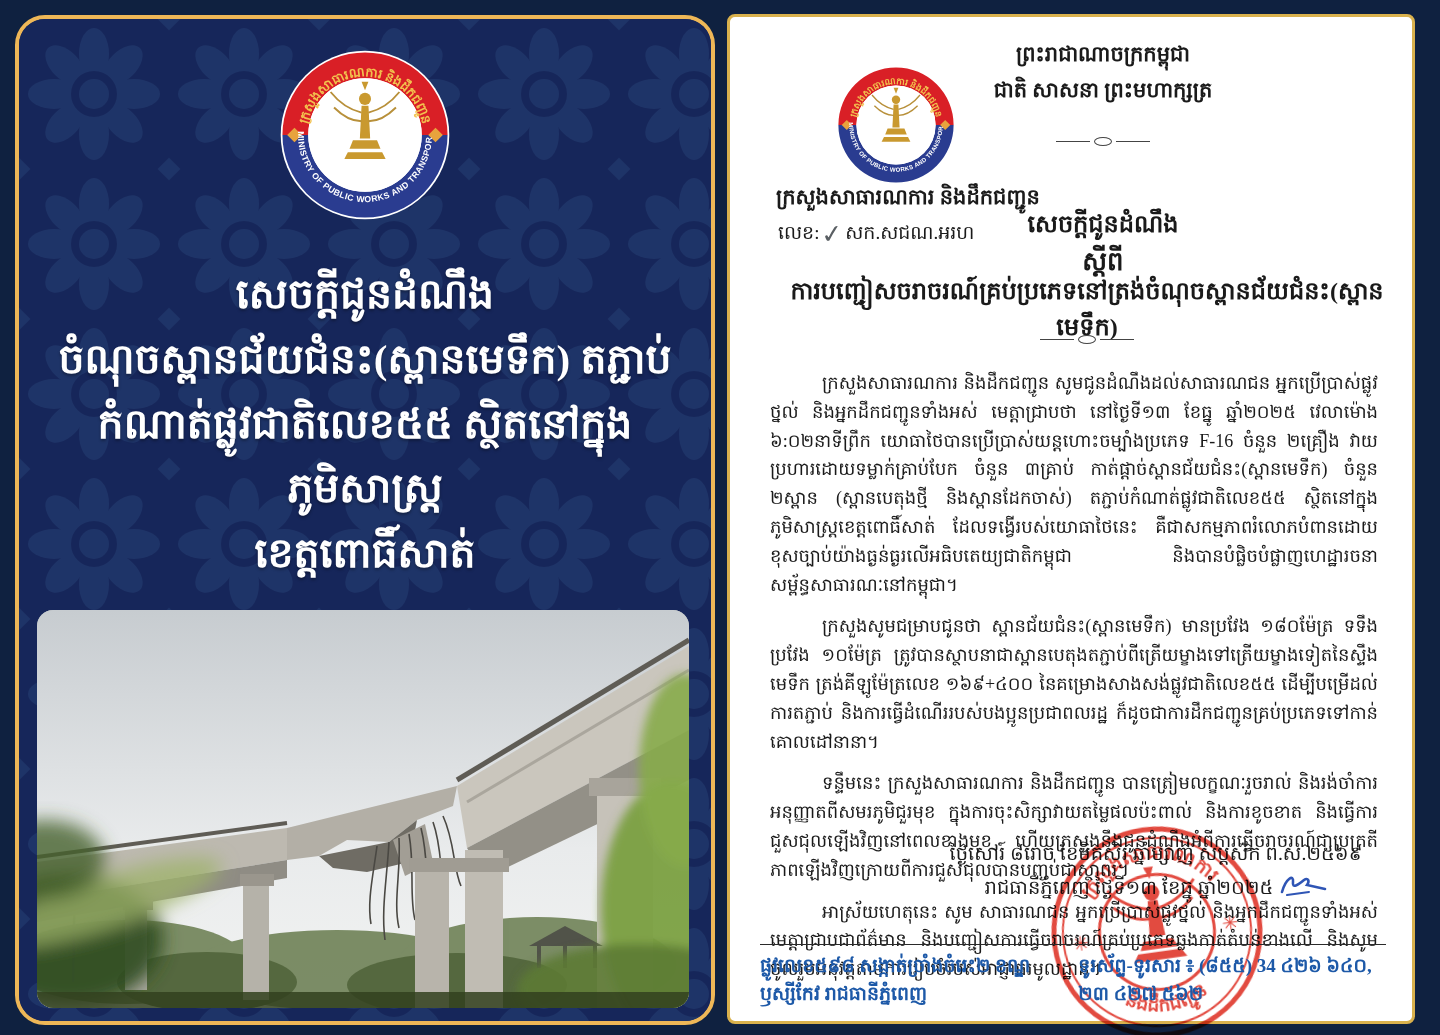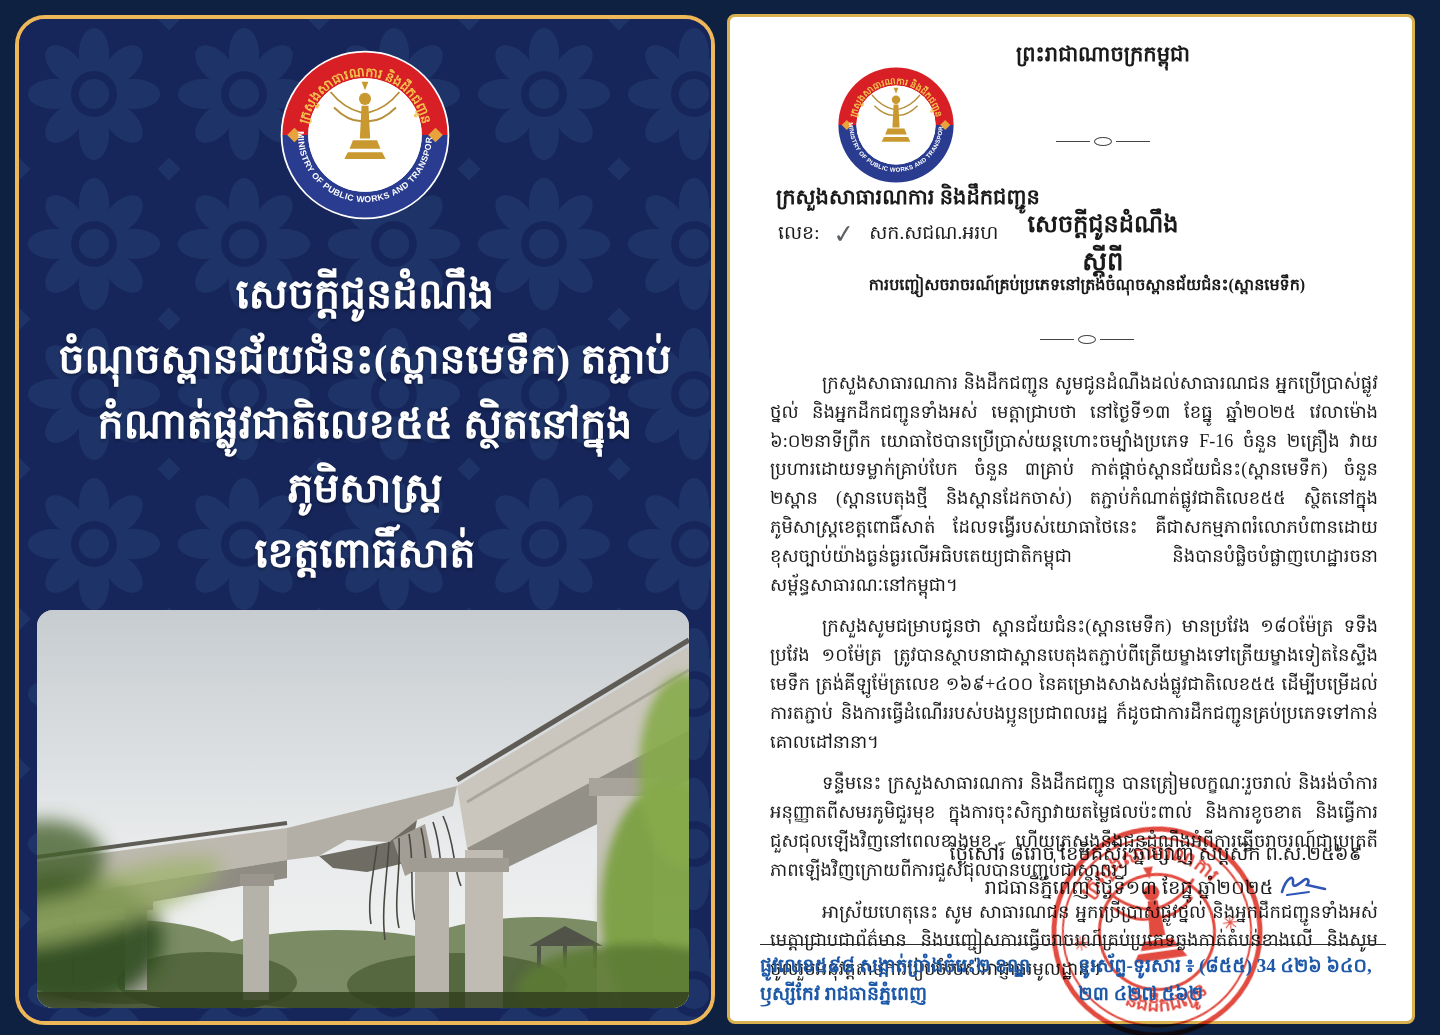--- a/index.html
+++ b/index.html
@@ -35,25 +35,25 @@
     color:#1a1a1a;
   }
   .kingdom{position:absolute;top:20px;left:68px;right:4px;text-align:center;
     font-weight:bold;font-size:21px;line-height:1.7;}
   .orn-divider{display:flex;align-items:center;justify-content:center;gap:4px;}
   .orn-divider .line{width:34px;border-top:1.6px solid #444;}
   .orn-divider .knot{width:16px;height:7px;border:1.5px solid #444;border-radius:50%;}
   .div-kingdom{position:absolute;top:120px;left:68px;right:4px;}
   .doc-logo{position:absolute;top:48px;left:106px;width:120px;height:120px;}
   .ministry-name{position:absolute;top:166px;left:46px;font-weight:bold;font-size:21px;}
-  .ref-line{position:absolute;top:202px;left:48px;font-size:19px;display:flex;align-items:center;gap:14px;}
+  .ref-line{position:absolute;top:202px;left:48px;font-size:19px;display:flex;align-items:center;gap:2px;}
   .check{color:#5a5f63;font-size:26px;font-weight:bold;transform:rotate(-6deg);font-family:"DejaVu Sans",sans-serif;}
   .doc-title{position:absolute;top:192px;left:68px;right:4px;text-align:center;font-weight:bold;font-size:24px;}
   .doc-subtitle{position:absolute;top:228px;left:68px;right:4px;text-align:center;font-weight:bold;font-size:26px;}
-  .doc-subject{position:absolute;top:256px;left:40px;right:8px;text-align:center;font-weight:bold;font-size:16px;line-height:1.5;}
+  .doc-subject{position:absolute;top:256px;left:40px;right:8px;text-align:center;font-weight:bold;font-size:24px;line-height:1.5;}
   .div-subject{position:absolute;top:318px;left:40px;right:8px;}
   .doc-body{position:absolute;top:352px;left:40px;right:34px;font-size:18px;line-height:1.6;text-align:justify;}
   .doc-body p{margin:0 0 13px 0;text-indent:52px;}
   .date-block{position:absolute;top:820px;right:30px;width:452px;text-align:center;font-size:19.5px;line-height:1.75;}
   .sig{vertical-align:-4px;margin-left:6px;}
   .stamp{position:absolute;top:806px;left:318px;width:218px;height:218px;
     transform:rotate(-8deg);opacity:.92;mix-blend-mode:multiply;}
   .doc-footer{position:absolute;left:30px;right:26px;bottom:12px;}
   .doc-footer .rule{border-top:1.6px solid #2a2a2a;margin-bottom:8px;}
   .footer-row{display:flex;justify-content:space-between;align-items:baseline;
@@ -235,20 +235,21 @@
       </g>
       <rect y="382" width="652" height="16" fill="#33411f" opacity="0.85"></rect>
     </svg>
   </div>
 </div>
 
 <div class="doc-panel">
 
   <div class="kingdom kh">
     <div>ព្រះរាជាណាចក្រកម្ពុជា</div>
+    <div>ជាតិ សាសនា ព្រះមហាក្សត្រ</div>
   </div>
   <div class="orn-divider div-kingdom">
     <span class="line"></span>
       <span class="knot"></span>
       <span class="line"></span>
   </div>
 
   <svg class="doc-logo" viewBox="0 0 200 200">
     <use href="#mpwt-logo"></use>
   </svg>

